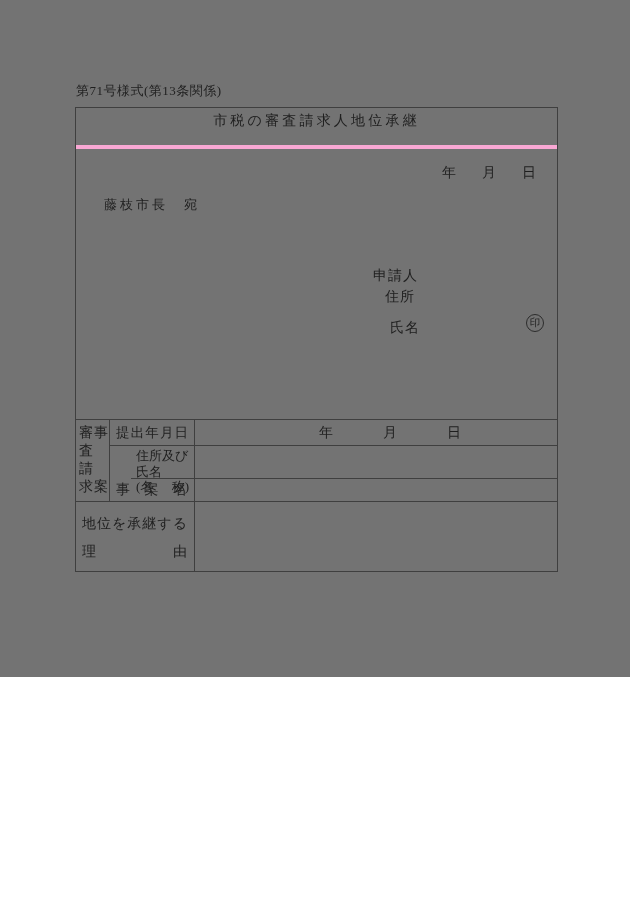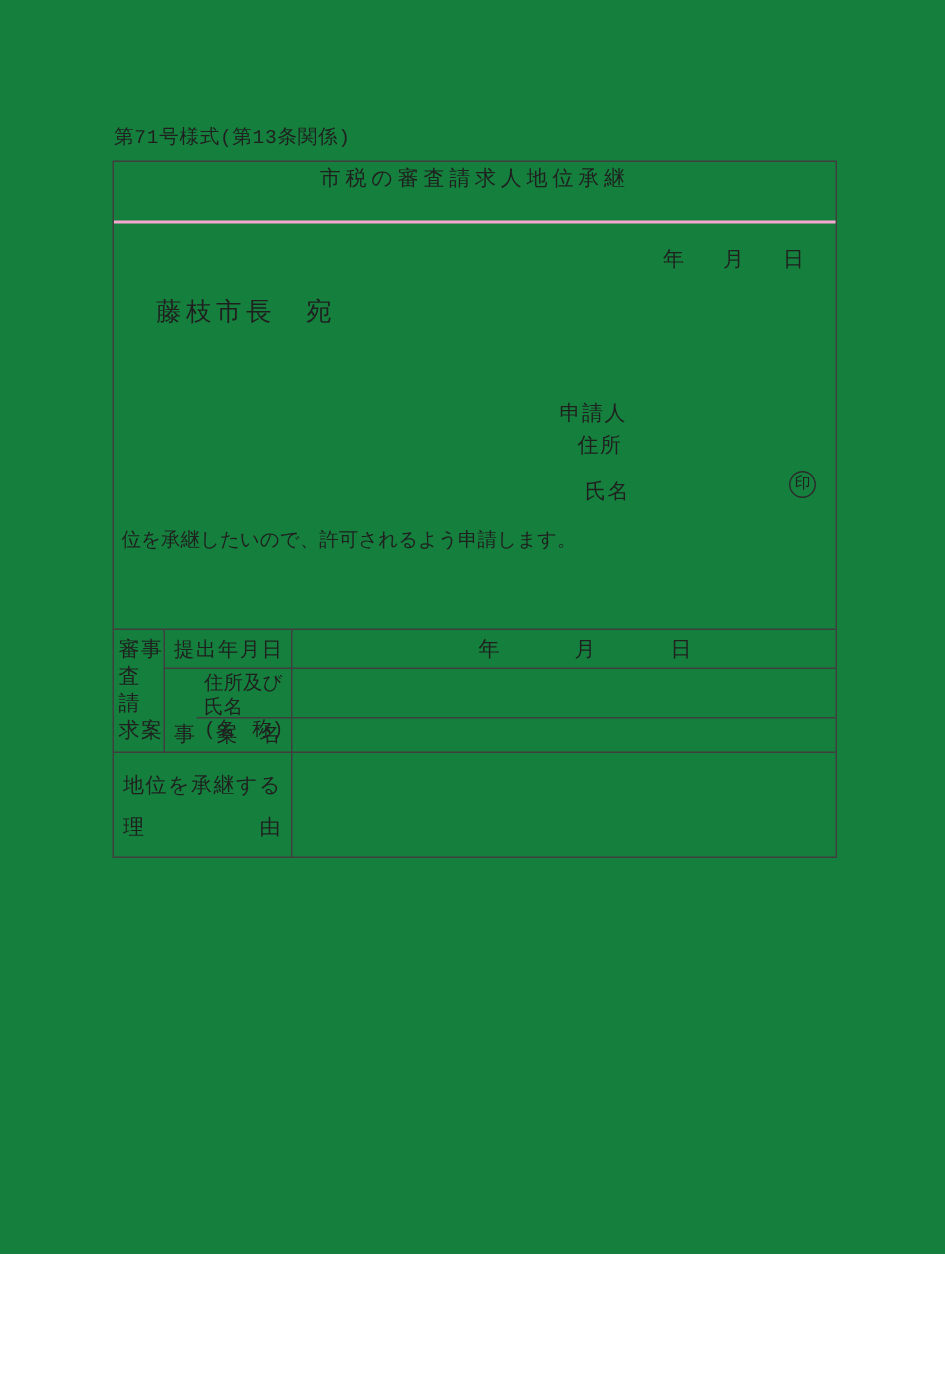--- a/index.html
+++ b/index.html
@@ -1,52 +1,52 @@
 <!DOCTYPE html>
 <html lang="ja"><head>
 <meta charset="utf-8">
 <style>
   * { margin:0; padding:0; box-sizing:border-box; }
   html,body { background:#ffffff; }
   .sheet {
     position:relative;
-    width:630px; height:836px;
-    background:#15803d;
-    font-family:Liberation Mono, monospace;
+    width:630px; height:677px;
+    background:#737373;
+    font-family:Liberation Serif, serif;
     color:#1f1f1f;
     overflow:hidden;
   }
   .form-number {
     position:absolute; left:76px; top:82px;
     font-size:13px; letter-spacing:0.5px;
   }
   .form-box {
     position:absolute; left:75px; top:107px;
     width:483px; height:465px;
     border:1px solid #3f3f3f;
   }
   
   .title-section {
     position:absolute; top:0; left:0; width:100%; height:41px;
-    border-bottom:2px solid #f9a8d4;
+    border-bottom:4px solid #f9a8d4;
     display:flex; justify-content:center;
   }
   .title-block {
     padding-top:4px;
     font-size:14px; letter-spacing:3.2px; line-height:17.5px;
     text-align:left;
   }
   
   .date-line {
     position:absolute; top:56px; right:21px;
     display:flex; gap:26px; font-size:14px;
   }
   .addressee {
     position:absolute; top:88px; left:28px;
-    font-size:17px; letter-spacing:3px;
+    font-size:13px; letter-spacing:3px;
   }
   .applicant-label { position:absolute; top:159px; left:297px; font-size:14px; letter-spacing:1px; }
   .address-label   { position:absolute; top:180px; left:309px; font-size:14px; letter-spacing:1px; }
   .name-label      { position:absolute; top:211px; left:314px; font-size:14px; letter-spacing:1px; }
   .seal {
     position:absolute; top:206px; left:450px;
     width:18px; height:18px;
     border:1.4px solid #2c2c2c; border-radius:50%;
     display:flex; align-items:center; justify-content:center;
     font-size:10.5px; line-height:1;
@@ -131,21 +131,20 @@
     </div>
 
     <div class="addressee">藤枝市長　宛</div>
 
     <div class="applicant-label">申請人</div>
     <div class="address-label">住所</div>
     <div class="name-label">氏名</div>
     <div class="seal">印</div>
 
     <div class="body-text">
-      <div class="body-line2">位を承継したいので、許可されるよう申請します。</div>
     </div>
 
     <div class="form-table">
 
       <div class="cell-vhdr bdr bdb">
         <div class="vcol">
             <span>審</span>
             <span>査</span>
             <span>請</span>
             <span>求</span>

